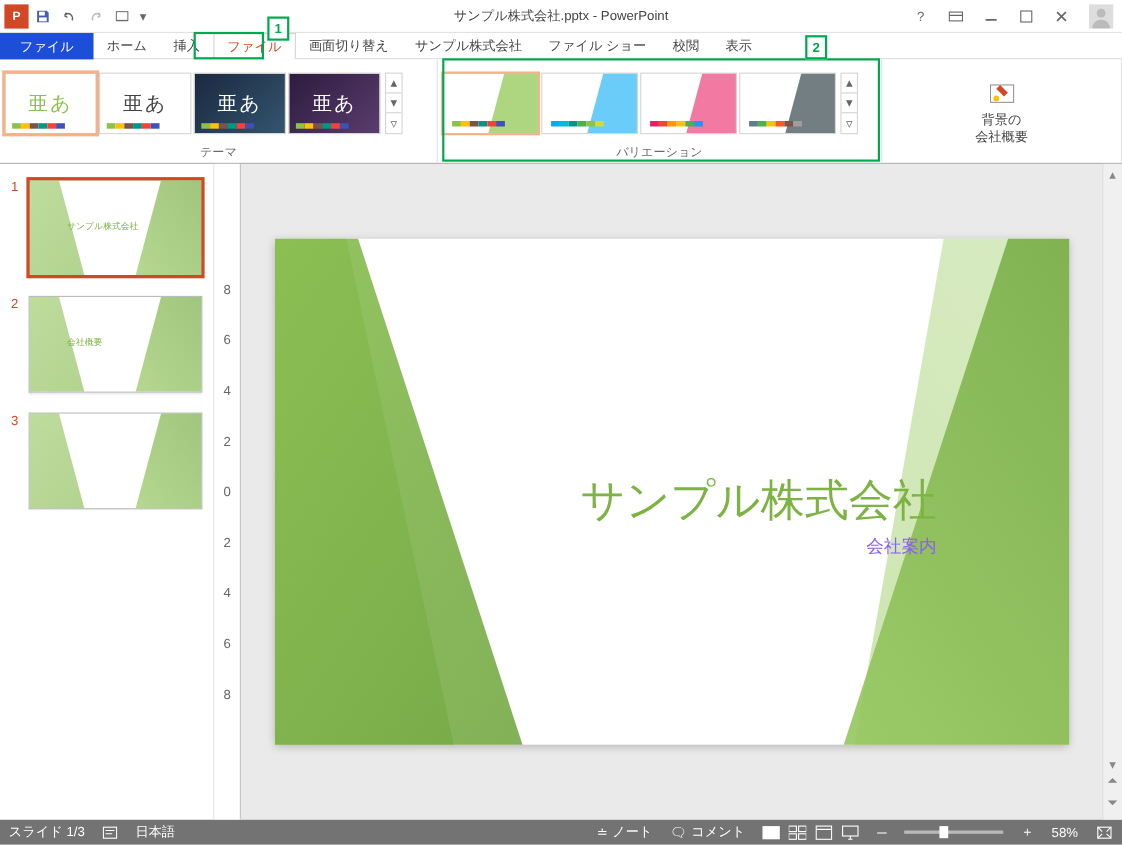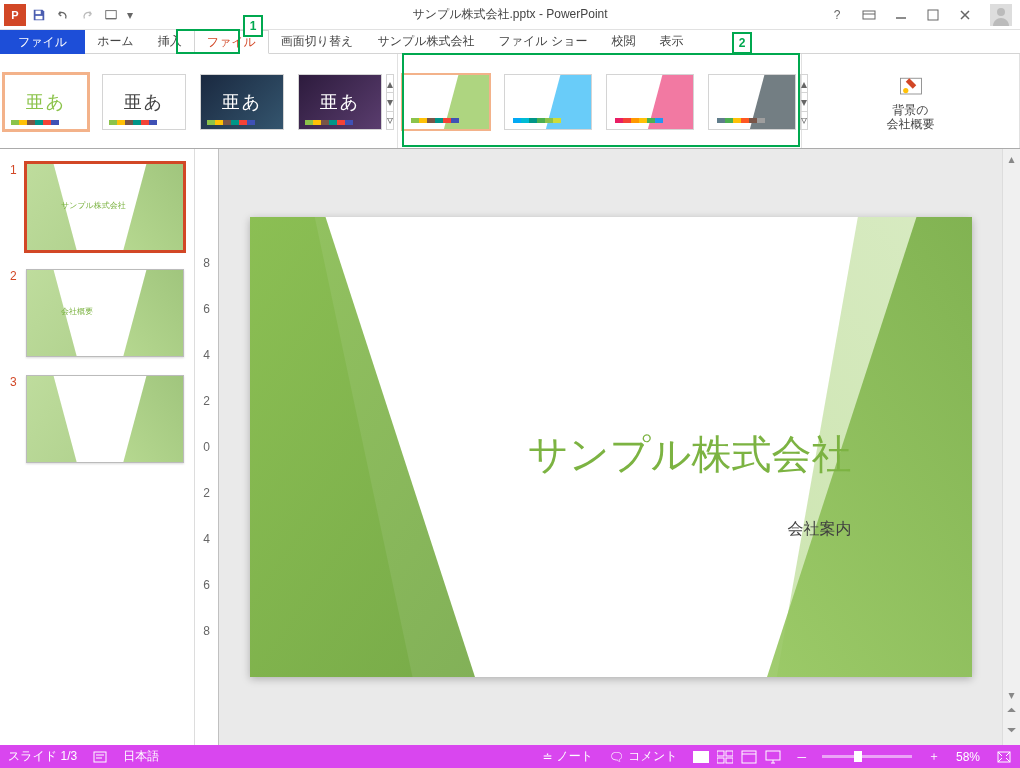--- a/index.html
+++ b/index.html
@@ -21,21 +21,21 @@
 .ribbon-tabs .tab { padding: 0 12px; display: flex; align-items: center; color: #444; cursor: default; position: relative; }
 .ribbon-tabs .tab.file { background: #1d4ed8; color: #fff; padding: 12px 18px; }
 .ribbon-tabs .tab.active { color: #d24726; background: #fff; border: 1px solid #d4d4d4; border-bottom: 1px solid #fff; margin-bottom: -1px; }
 
 
 .ribbon-body { height: 95px; background: #fff; border-bottom: 1px solid #ababab; display: flex; }
 .ribbon-group { border-right: 1px solid #e1e1e1; display: flex; flex-direction: column; padding: 4px 4px 2px; }
 .ribbon-group .items { flex: 1; display: flex; align-items: center; gap: 4px; }
 .ribbon-group .grp-label { text-align: center; color: #6a6a6a; font-size: 11px; padding-top: 2px; }
 
-.theme-gallery { display: flex; gap: 14px; }
+.theme-gallery { display: flex; gap: 2px; }
 .theme-tile { width: 84px; height: 56px; border: 1px solid #d4d4d4; background: #fff; position: relative; overflow: hidden; display: flex; align-items: center; justify-content: center; }
 .theme-tile.sel { outline: 3px solid #f3b28a; outline-offset: -1px; }
 .theme-tile .smp { font-size: 18px; font-weight: 300; letter-spacing: 2px; }
 .theme-tile .acc { position: absolute; bottom: 4px; left: 6px; width: 48px; height: 5px; display: flex; }
 .theme-tile .acc span { flex:1; }
 
 .gallery-spinners { width: 16px; display: flex; flex-direction: column; border: 1px solid #d4d4d4; height: 56px; }
 .gallery-spinners div { flex: 1; display: flex; align-items: center; justify-content: center; color: #666; border-bottom: 1px solid #d4d4d4; }
 .gallery-spinners div:last-child { border-bottom: none; }
 
@@ -70,28 +70,28 @@
 .editor { flex: 1; background: #eaeaea; position: relative; display: flex; flex-direction: column; }
 .editor-main { flex: 1; display: flex; }
 .editor-canvas-wrap { flex: 1; display: flex; align-items: center; justify-content: center; position: relative; overflow: hidden; padding: 30px 30px; }
 .slide { width: 722px; height: 460px; background: #fff; box-shadow: 0 2px 8px rgba(0,0,0,.25); position: relative; overflow: hidden; }
 .slide .shard { position: absolute; }
 .slide .s1 { left: -120px; top: -40px; width: 280px; height: 600px; background: linear-gradient(135deg, #8bc34a 0%, #689f38 100%); transform: skewX(18deg); opacity: .85; }
 .slide .s1b { left: -80px; top: -40px; width: 200px; height: 600px; background: linear-gradient(135deg, #9ccc65 0%, #7cb342 100%); transform: skewX(12deg); opacity: .55; }
 .slide .s2 { right: -140px; top: -40px; width: 280px; height: 600px; background: linear-gradient(225deg, #689f38 0%, #9ccc65 100%); transform: skewX(-18deg); opacity: .9; }
 .slide .s2b { right: -60px; top: -40px; width: 220px; height: 600px; background: linear-gradient(225deg, #aed581 0%, #8bc34a 100%); transform: skewX(-10deg); opacity: .45; }
 .slide .title-txt { position: absolute; right: 120px; top: 210px; font-size: 40px; color: #7cb342; font-weight: 300; }
-.slide .subtitle-txt { position: absolute; right: 120px; top: 270px; font-size: 16px; color: #404040; margin-top: 32px; }
+.slide .subtitle-txt { position: absolute; right: 120px; top: 270px; font-size: 16px; color: #8b5cf6; }
 
 .vscroll { width: 18px; background: #f0f0f0; border-left: 1px solid #ddd; display: flex; flex-direction: column; justify-content: space-between; align-items: center; padding: 2px 0; color: #888; }
 .vscroll .arrow { height: 16px; display: flex; align-items: center; justify-content: center; }
 .vscroll .dbl { height: 20px; }
 
 
-.statusbar { height: 23px; background: #d946ef; color: #fff; display: flex; align-items: center; padding: 0 8px; font-size: 11px; gap: 16px; }
+.statusbar { height: 23px; background: #737373; color: #fff; display: flex; align-items: center; padding: 0 8px; font-size: 11px; gap: 16px; }
 .statusbar .spacer { flex: 1; }
 .statusbar .sbtn { display: flex; align-items: center; gap: 4px; }
 .statusbar .viewbtns { display: flex; gap: 8px; align-items: center; }
 .statusbar .slider { width: 90px; height: 3px; background: rgba(255,255,255,.5); position: relative; }
 .statusbar .slider .knob { position: absolute; left: 32px; top: -4px; width: 8px; height: 11px; background: #fff; }
 
 svg { pointer-events: none; }
 </style>
 </head>
 <body>
@@ -222,20 +222,21 @@
               <span style="background:#3f51b5"></span>
             </div>
           </div>
         </div>
       <div class="gallery-spinners">
         <div>▴</div>
         <div>▾</div>
         <div>▿</div>
       </div>
     </div>
+    <div class="grp-label">テーマ</div>
   </div>
 
   <div class="ribbon-group" style="width:404px">
     <div class="items">
       <div class="theme-gallery" id="variation-gallery">
           <div class="var-tile sel">
             <div class="shard" style="background:#8bc34a"></div>
             <div class="acc">
               <span style="background:#8bc34a"></span>
               <span style="background:#ffc107"></span>
@@ -278,20 +279,21 @@
               <span style="background:#9e9e9e"></span>
             </div>
           </div>
         </div>
       <div class="gallery-spinners">
         <div>▴</div>
         <div>▾</div>
         <div>▿</div>
       </div>
     </div>
+    <div class="grp-label">バリエーション</div>
   </div>
 
   <div class="ribbon-group" style="flex:1">
     <div class="items" style="justify-content:center; gap:8px;">
       <div class="big-btn">
         <svg viewBox="0 0 32 32">
             <rect x="4" y="6" width="24" height="18" fill="#fff" stroke="#888"></rect>
             <path fill="#d24726" d="M14 6l8 8-4 4-8-8z"></path>
             <circle cx="10" cy="20" r="3" fill="#ffc107"></circle>
           </svg>

